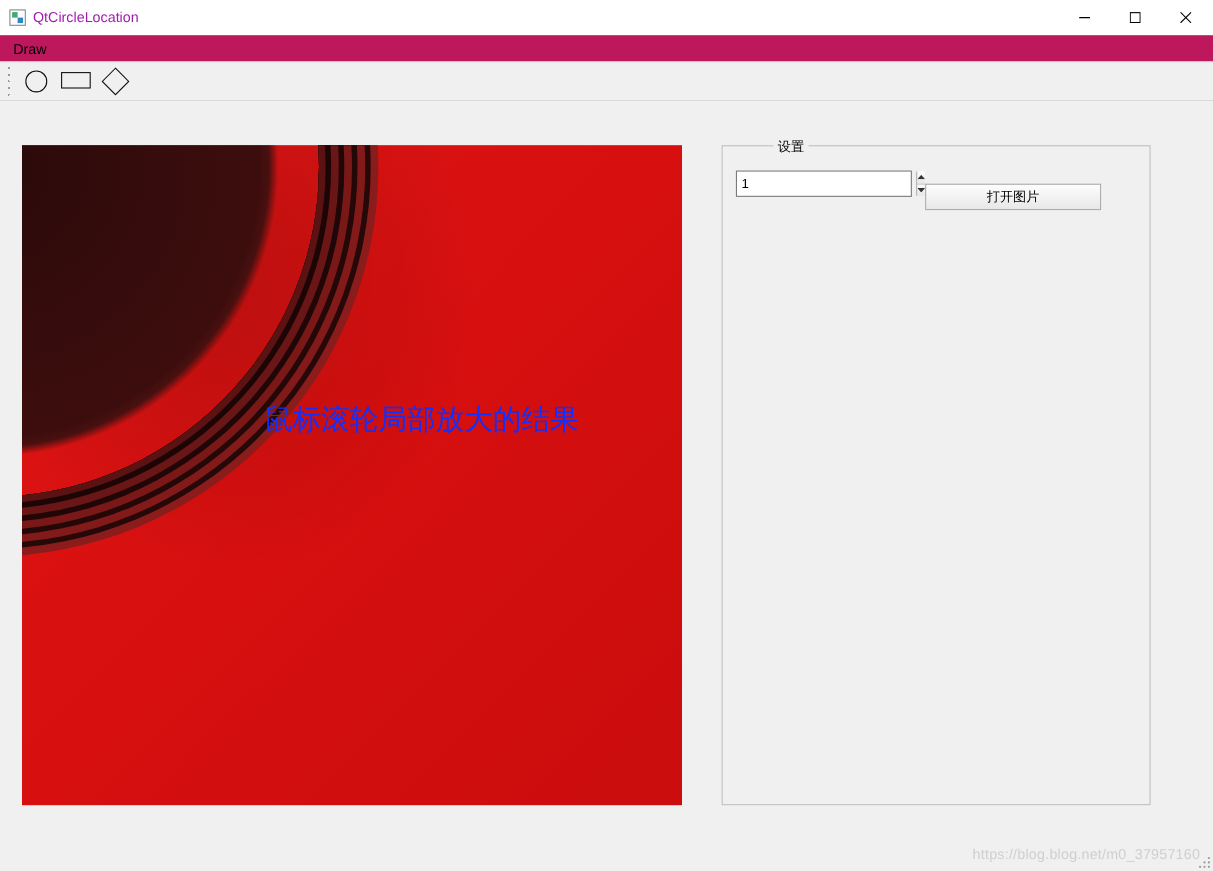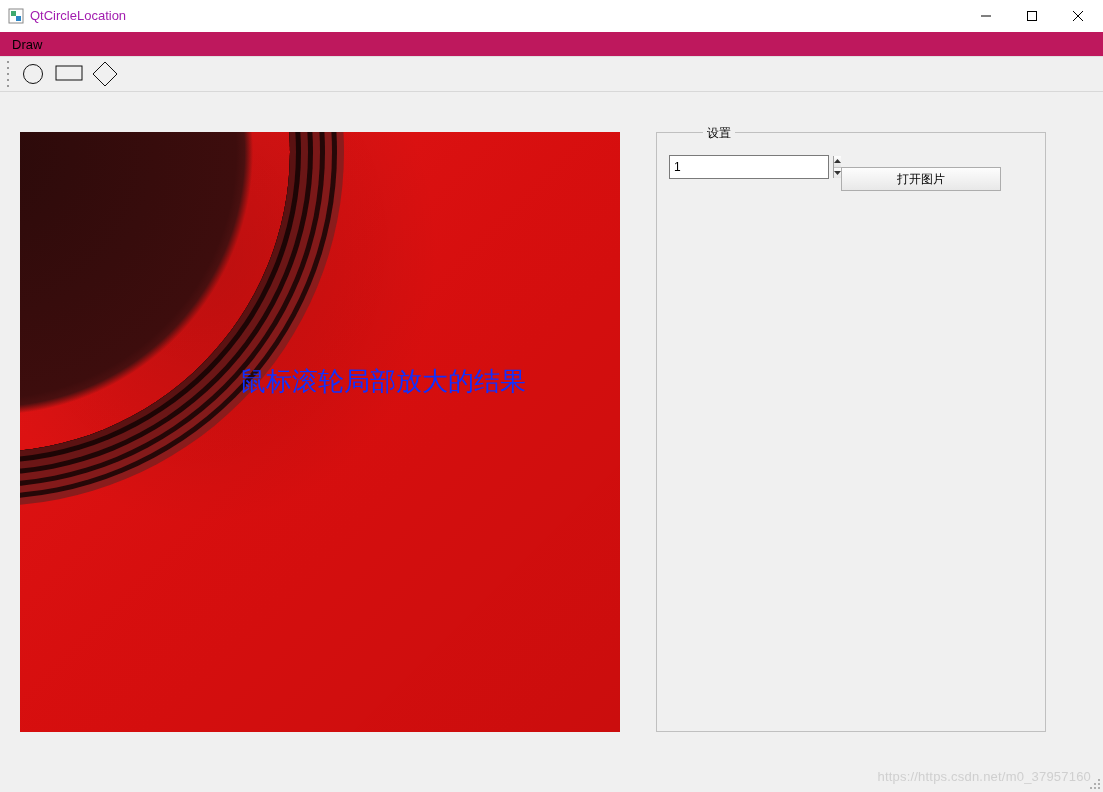--- a/index.html
+++ b/index.html
@@ -315,21 +315,21 @@
           </div>
         </div>
       </div>
       <div class="qt-button">打开图片</div>
     </div>
 
   </fieldset>
 
 </div>
 
-<div class="watermark">https://https.csdn.net/m0_37957160</div>
+<div class="watermark">https://blog.blog.net/m0_37957160</div>
 
 <div class="resize-grip">
   <svg width="14" height="14" viewBox="0 0 14 14">
     <circle cx="11" cy="3" r="1" fill="#9a9a9a"></circle>
     <circle cx="7" cy="7" r="1" fill="#9a9a9a"></circle>
       <circle cx="11" cy="7" r="1" fill="#9a9a9a"></circle>
     <circle cx="3" cy="11" r="1" fill="#9a9a9a"></circle>
       <circle cx="7" cy="11" r="1" fill="#9a9a9a"></circle>
       <circle cx="11" cy="11" r="1" fill="#9a9a9a"></circle>
   </svg>

